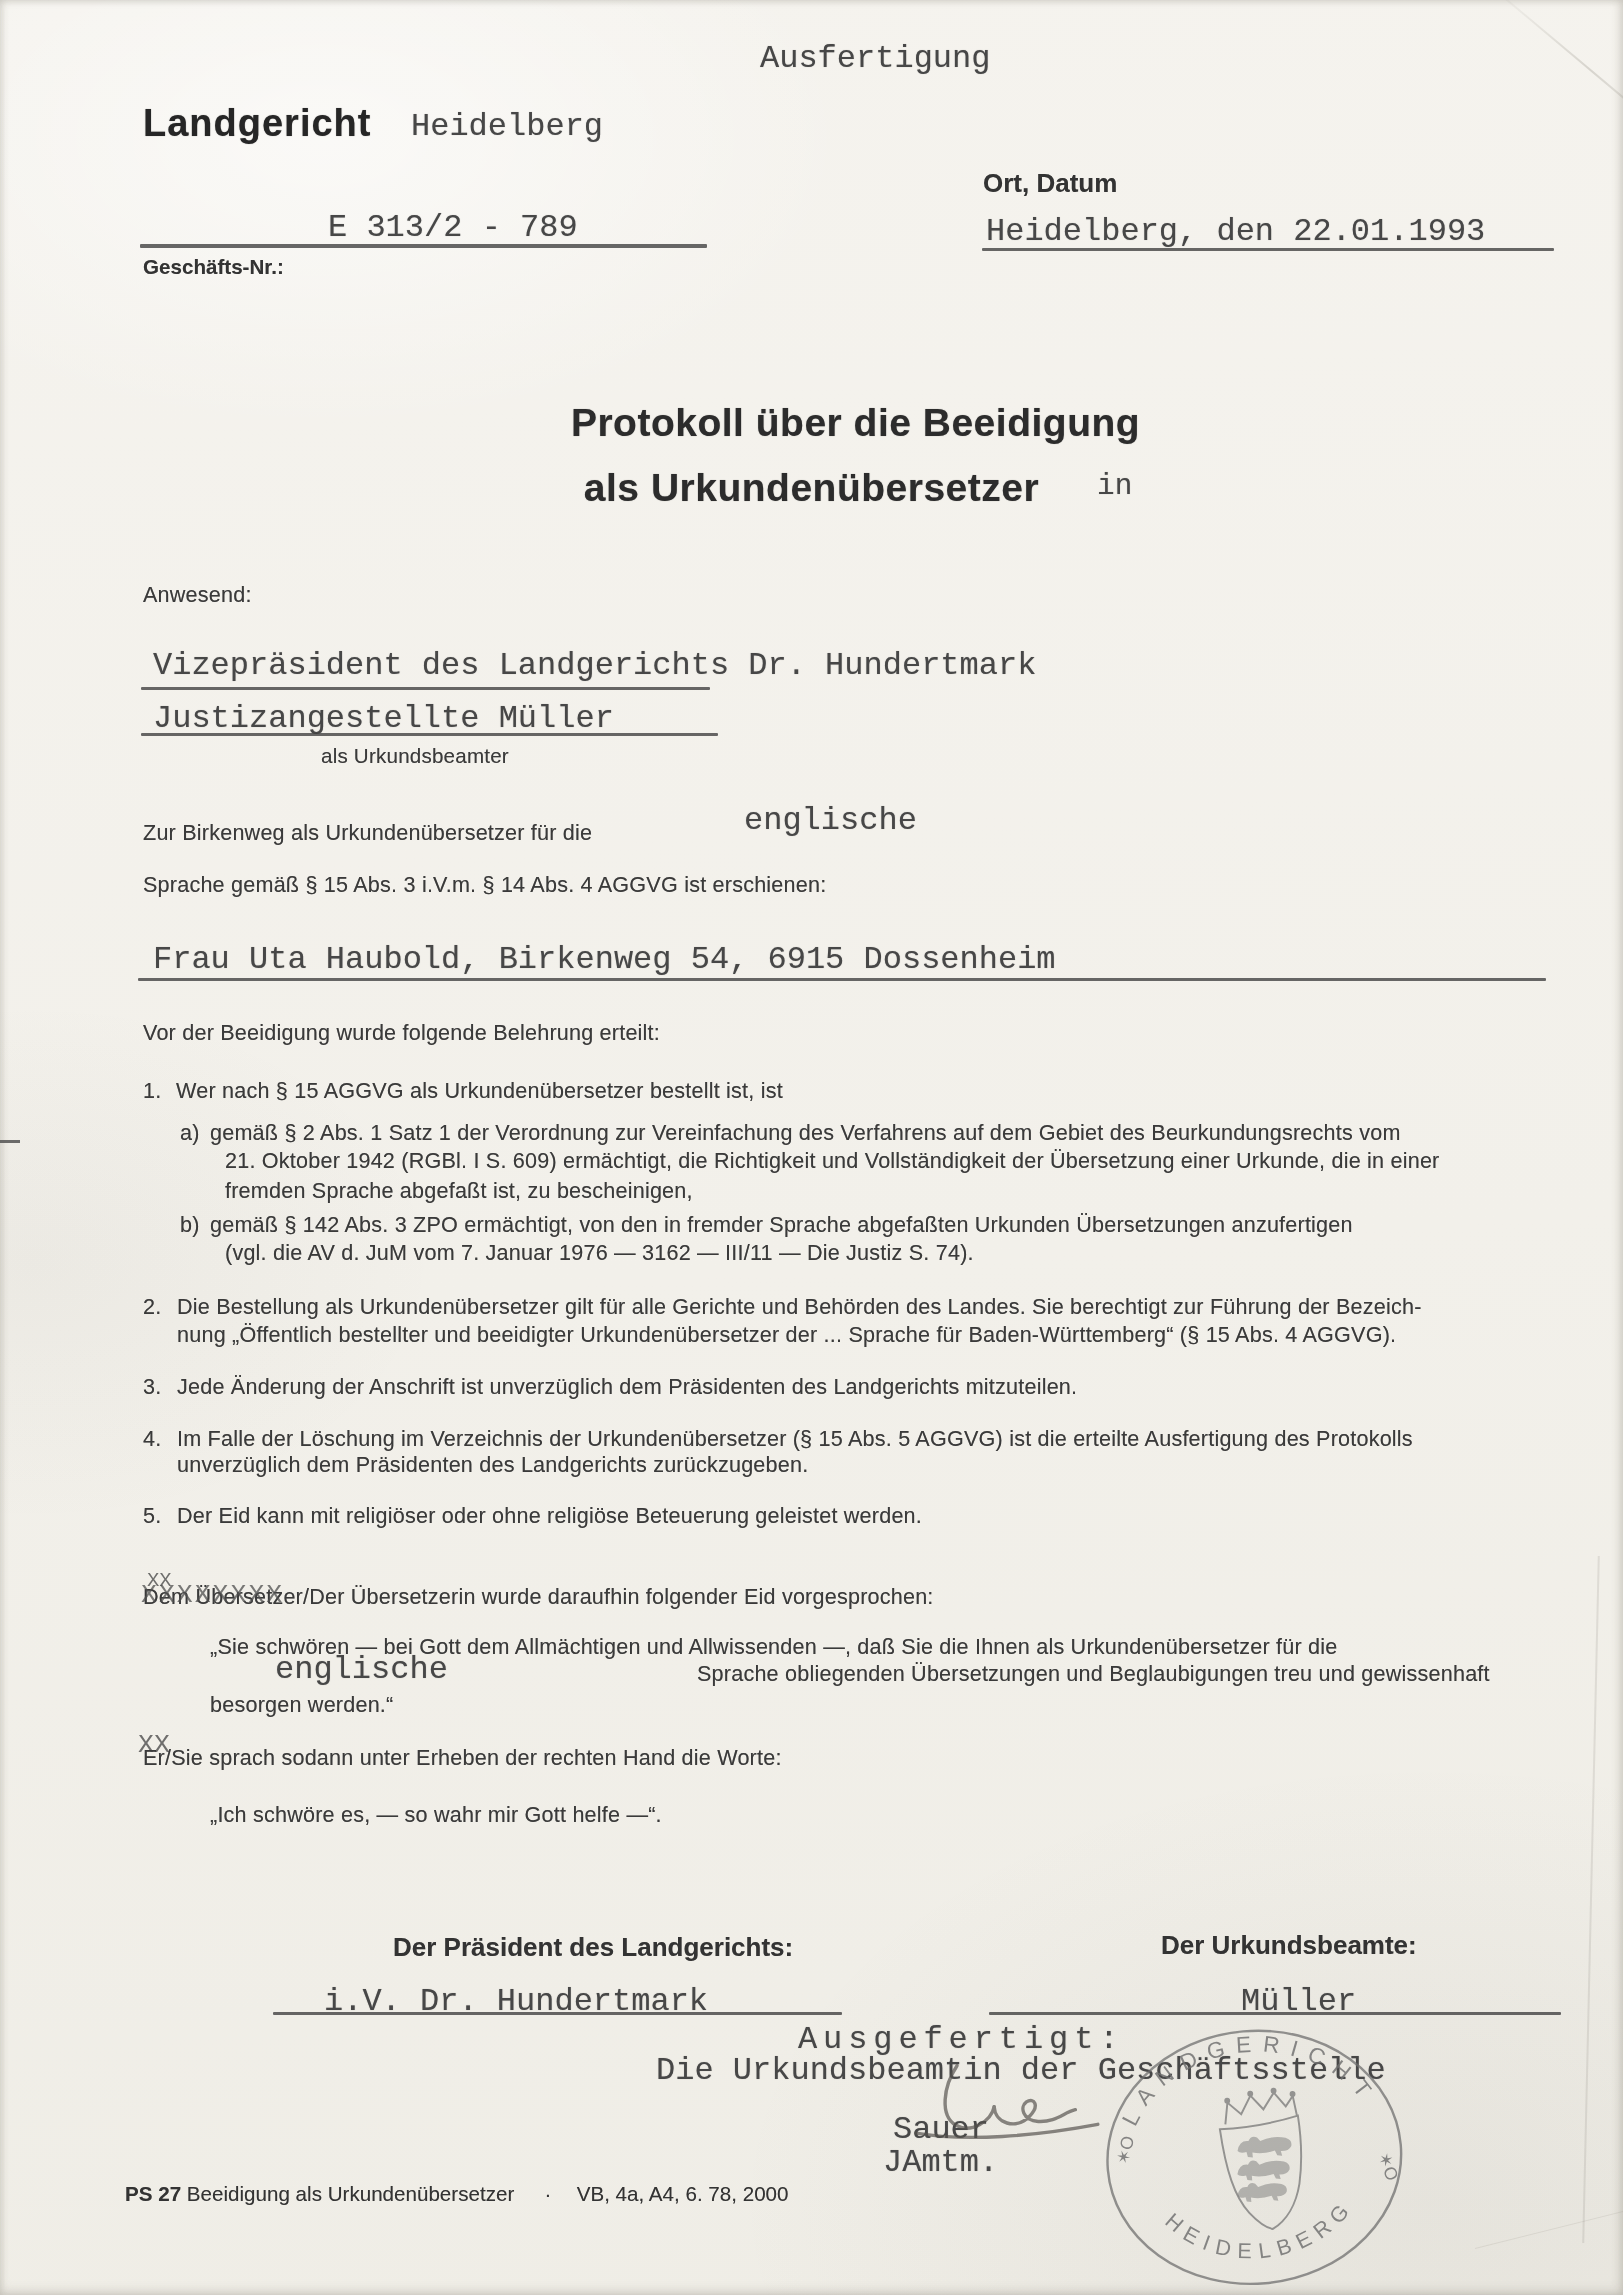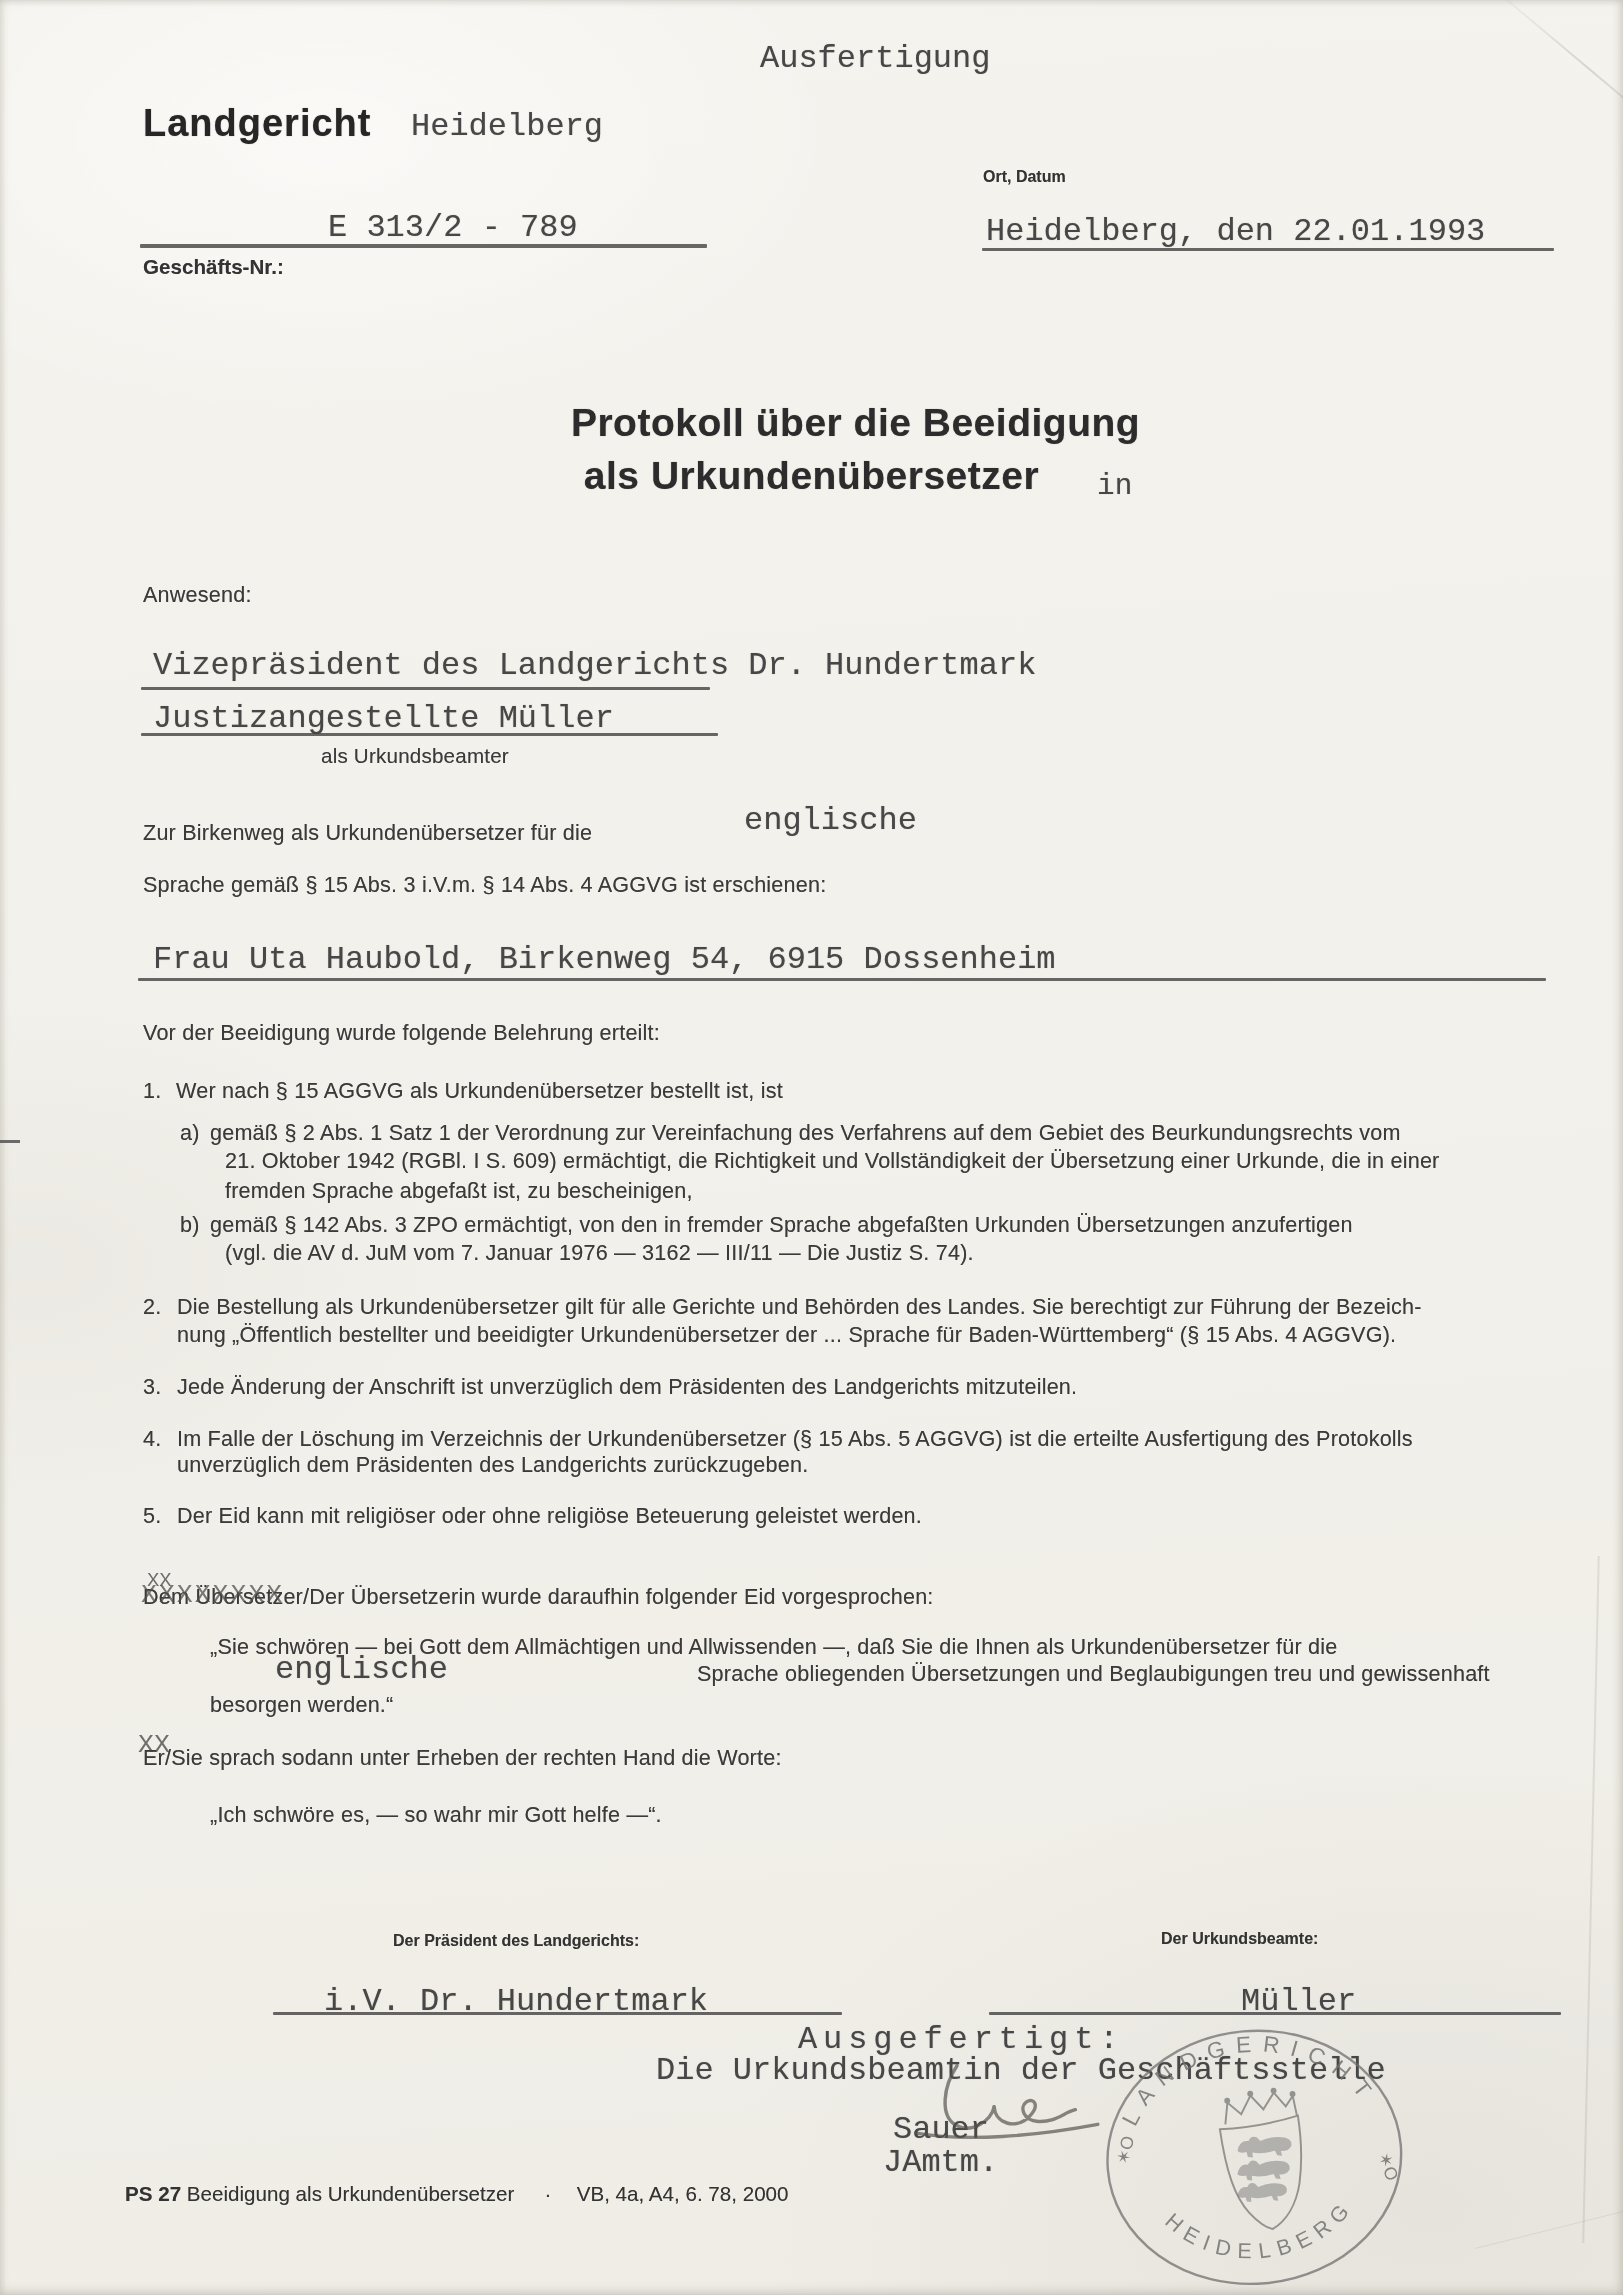--- a/index.html
+++ b/index.html
@@ -9,21 +9,21 @@
       radial-gradient(883px 491px at 20% 6%, rgba(255,255,255,.55), transparent 60%),
       radial-gradient(1080px 687px at 88% 96%, rgba(70,64,52,.06), transparent 65%),
       radial-gradient(687px 442px at 2% 55%, rgba(70,64,52,.04), transparent 60%),
       linear-gradient(176deg,#f5f3ee 0%,#f2f0ea 55%,#efede6 100%);
     box-shadow: inset -3.4px 0 9.8px rgba(90,85,70,.13), inset 0 -4.4px 10.8px rgba(90,85,70,.11), inset 2.5px 0 7.9px rgba(90,85,70,.07), inset 0 2.5px 6.9px rgba(90,85,70,.06);
     font-family:"Liberation Sans",sans-serif;
   }
   .abs{position:absolute;white-space:nowrap;}
   .p{font-size:21.6px;line-height:1.18;color:#3a3a3a;letter-spacing:0.2px;text-shadow:0 0 0.5px rgba(60,60,60,.45);}
   .pb{font-weight:bold;}
-  .lbl{font-size:16px;font-weight:bold;color:#333;text-shadow:0 0 0.5px rgba(60,60,60,.4);}
+  .lbl{font-size:26px;font-weight:bold;color:#333;text-shadow:0 0 0.5px rgba(60,60,60,.4);}
   .small{font-size:20.6px;}
   .t{font-family:"Liberation Mono","DejaVu Sans Mono",monospace;font-size:32px;line-height:1.08;color:#474747;text-shadow:0 0 1px rgba(70,70,70,.38);}
   .courtname{font-size:38px;font-weight:bold;letter-spacing:1px;color:#262626;text-shadow:0 0 1px rgba(40,40,40,.5);}
   .title{font-size:39px;font-weight:bold;letter-spacing:0.5px;color:#2c2c2c;text-shadow:0 0 1px rgba(40,40,40,.45);}
   .rule{position:absolute;background:#3e3e3e;opacity:.78;border-radius:1px;}
   .xmark{font-family:"Liberation Mono","DejaVu Sans Mono",monospace;color:#4f4f4f;opacity:.9;}
   .crease{position:absolute;pointer-events:none;}
   .seal{position:absolute;opacity:.82;transform:rotate(-5deg);}
   .sig{position:absolute;opacity:.85;}
 </style>
@@ -42,21 +42,21 @@
   <div class="abs courtname" style="left:143px;top:102px;">Landgericht</div>
   <div class="abs t" style="left:411px;top:110px;">Heidelberg</div>
   <div class="abs lbl" style="left:983px;top:168px;">Ort, Datum</div>
   <div class="abs lbl" style="left:143px;top:219px;font-size:20.6px;margin-top:36px;">Geschäfts-Nr.:</div>
   <div class="abs t" style="left:328px;top:211px;">E 313/2 - 789</div>
   <div class="rule" style="left:140px;top:244px;width:567px;height:3.9px;"></div>
   <div class="abs t" style="left:986px;top:215px;">Heidelberg, den 22.01.1993</div>
   <div class="rule" style="left:982px;top:248px;width:572px;height:2.5px;"></div>
 
   <div class="abs title" style="left:0;top:401px;width:1623px;text-align:center;padding-left:44px;">Protokoll über die Beeidigung</div>
-  <div class="abs title" style="left:0;top:454px;width:1623px;text-align:center;padding-left:-19.6px;">als Urkundenübersetzer</div>
+  <div class="abs title" style="left:0;top:466px;width:1623px;text-align:center;padding-left:-19.6px;">als Urkundenübersetzer</div>
   <div class="abs t" style="left:1097px;top:471px;font-size:29.4px;">in</div>
 
   <div class="abs p" style="left:143px;top:582px;">Anwesend:</div>
   <div class="abs t" style="left:153px;top:649px;">Vizepräsident des Landgerichts Dr. Hundertmark</div>
   <div class="rule" style="left:141px;top:687px;width:569px;height:2.5px;"></div>
   <div class="abs t" style="left:153px;top:702px;">Justizangestellte Müller</div>
   <div class="rule" style="left:141px;top:733px;width:577px;height:2.5px;"></div>
   <div class="abs p small" style="left:321px;top:744px;">als Urkundsbeamter</div>
 
   <div class="abs p" style="left:143px;top:820px;">Zur Birkenweg als Urkundenübersetzer für die</div>

